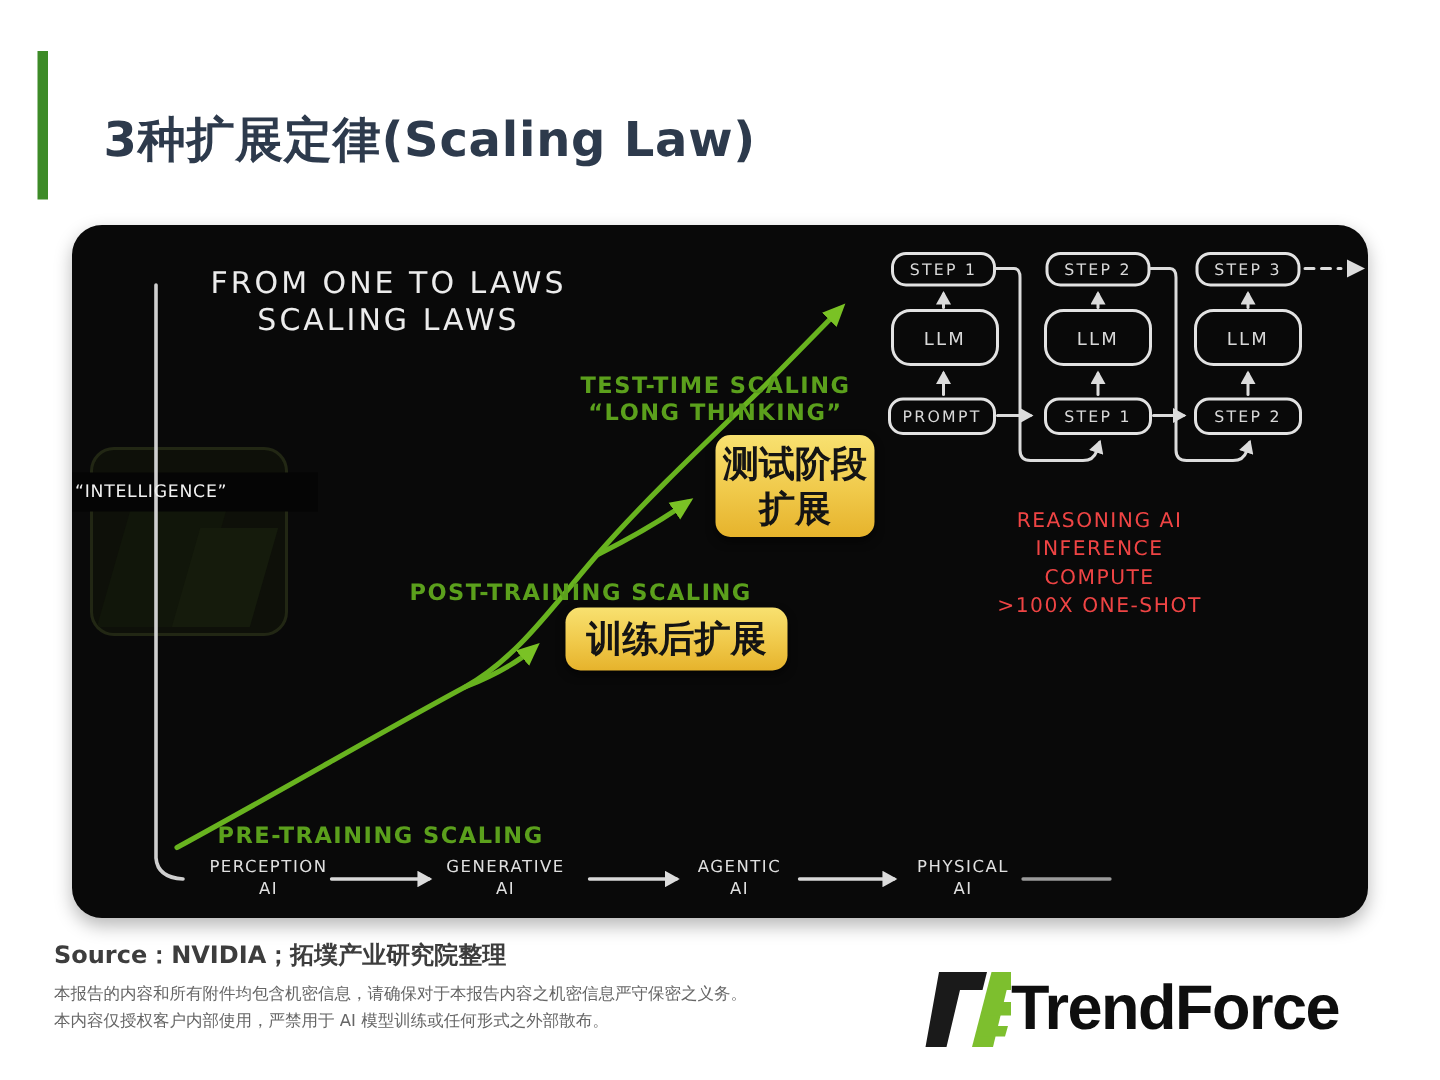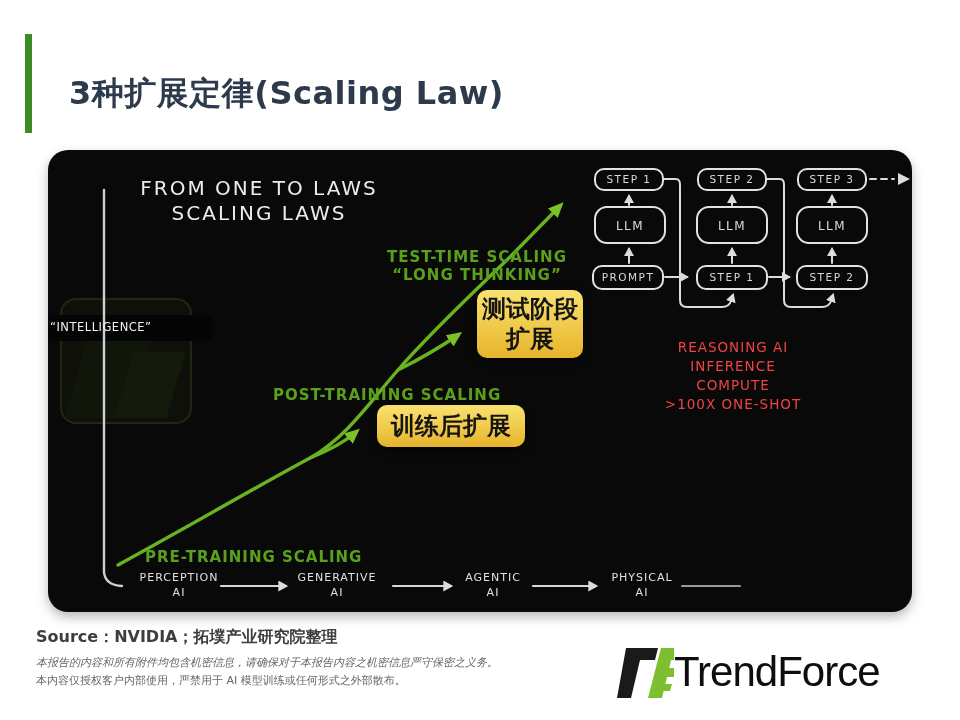--- a/index.html
+++ b/index.html
@@ -60,23 +60,23 @@
   .hl-double{font-size:24px;}
 
   .reasoning-caption{
     left:590px;top:188px;width:190px;text-align:center;color:#ef4444;
     font-size:13.5px;letter-spacing:1px;line-height:19px;
   }
 
   
   .source-line{left:36px;top:627px;font-size:16px;font-weight:600;color:#3d3d3d;white-space:nowrap;}
   .disclaimer{left:36px;font-size:11px;color:#666;white-space:nowrap;}
-  .d1{top:655px;font-style:italic;} .d2{top:673px;}
+  .d1{top:655px;} .d2{top:673px;}
   .brand-wordmark{
-    left:674px;top:648px;font-size:42px;font-weight:400;color:#0e0e0e;
+    left:674px;top:648px;font-size:42px;font-weight:700;color:#0e0e0e;
     letter-spacing:-1px;font-family:"Liberation Sans","DejaVu Sans",sans-serif;
     white-space:nowrap;
   }
 </style>
 </head>
 <body>
 
 <div class="abs accent-bar"></div>
 <div class="abs page-title">3种扩展定律(Scaling Law)</div>
 

